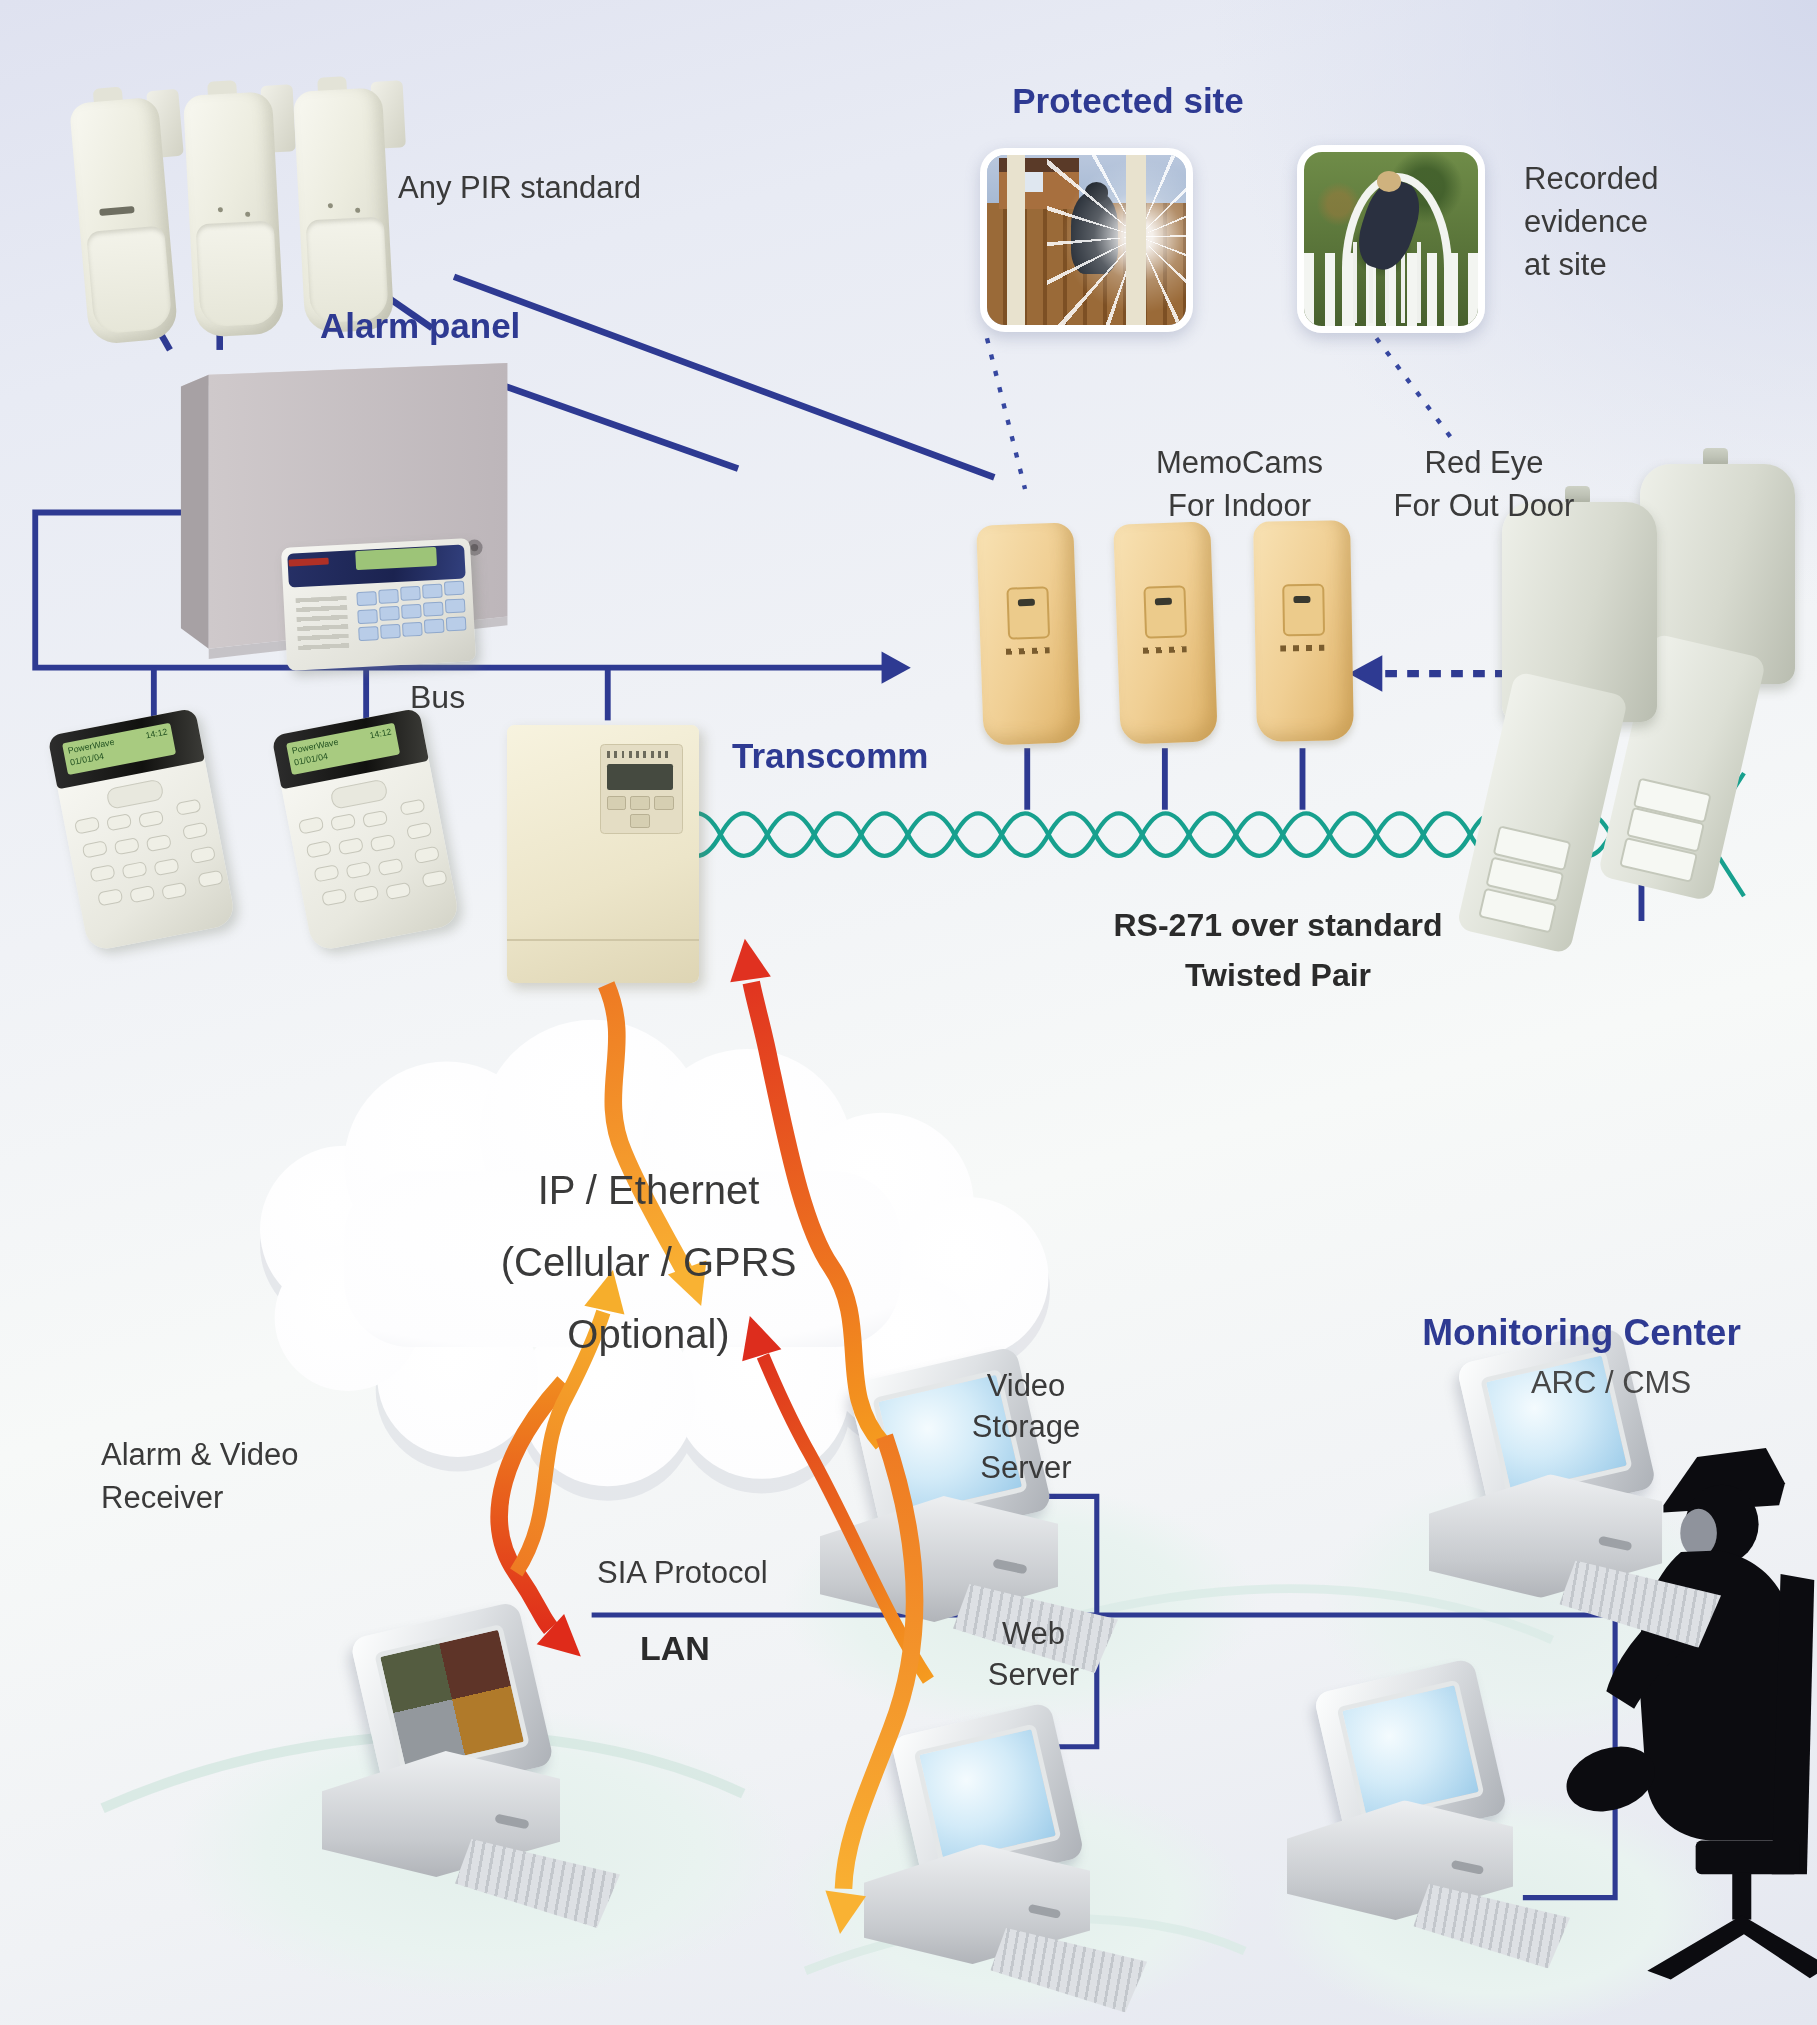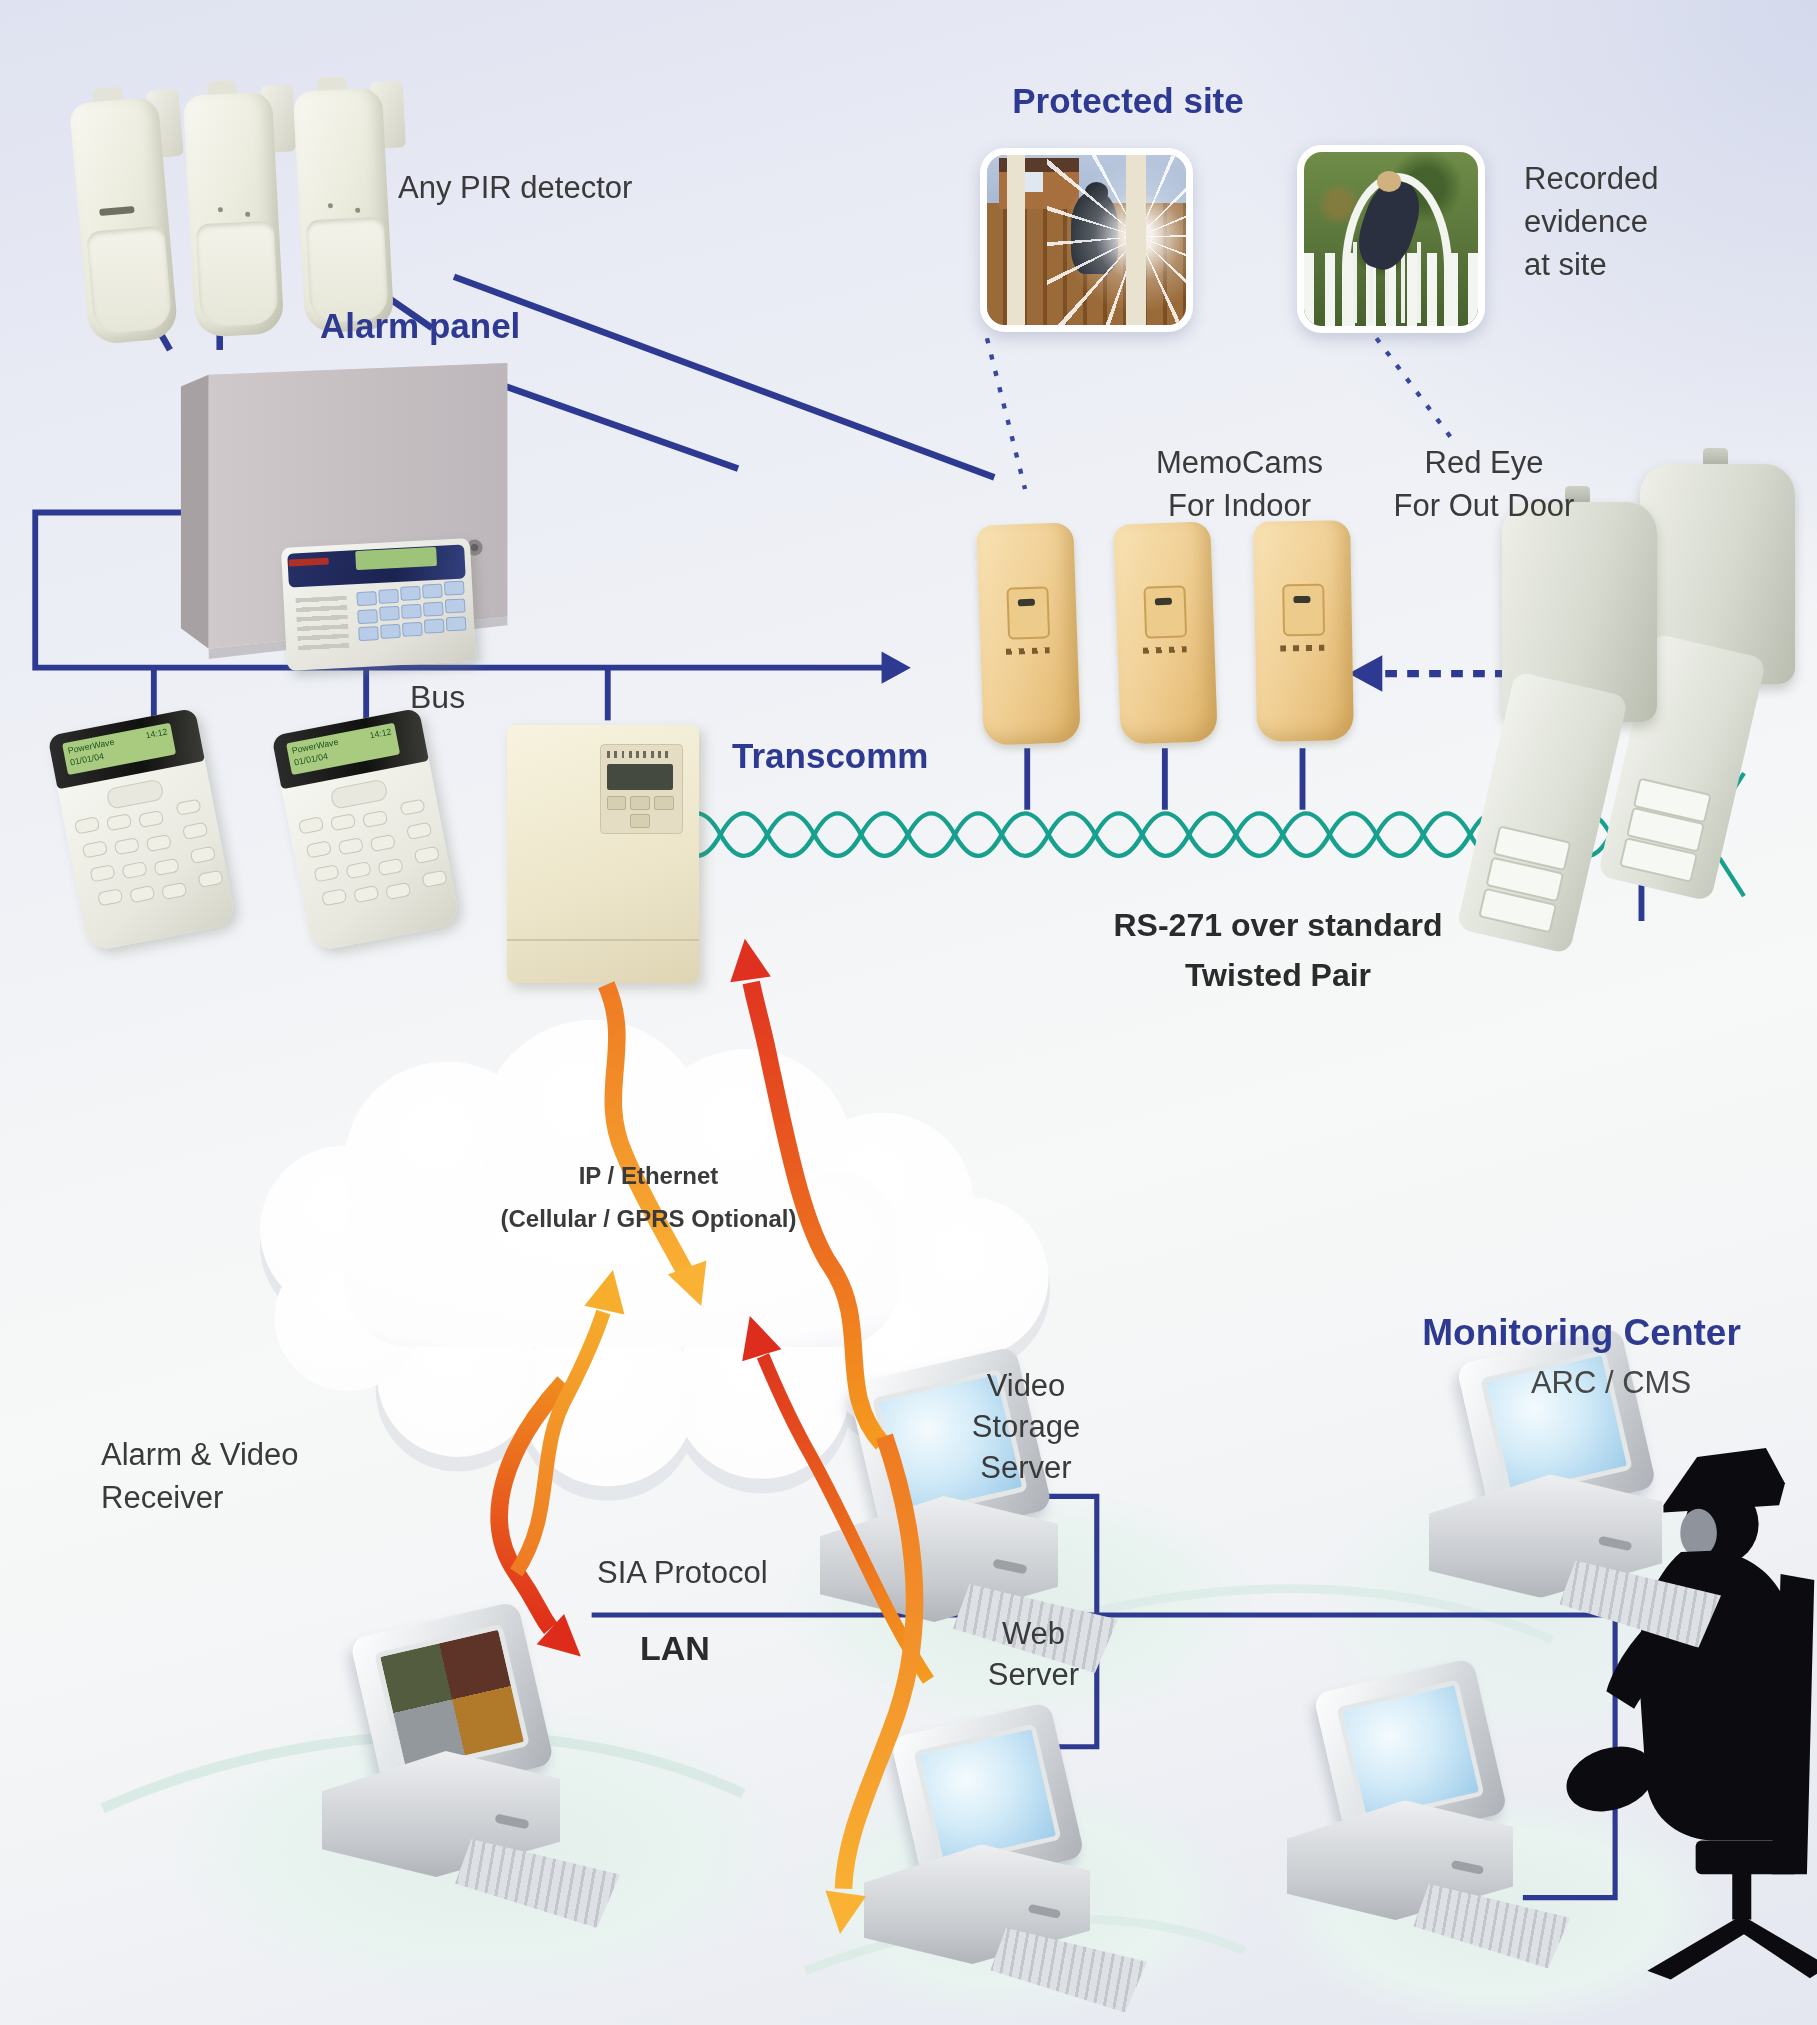--- a/index.html
+++ b/index.html
@@ -488,21 +488,21 @@
     </g>
 
     <polygon fill="#f9b233" points="0,34 -28,-22 28,-22" transform="translate(946,1752) rotate(-20)"></polygon>
     <polygon fill="#e03120" points="0,-34 -28,22 28,22" transform="translate(1022,1316) rotate(-8)"></polygon>
     <polygon fill="#df2b1a" points="34,0 -22,-28 -22,28" transform="translate(768,2240) rotate(42)"></polygon>
     <polygon fill="#f6ae2c" points="0,-34 -28,22 28,22" transform="translate(830,1768) rotate(12)"></polygon>
     <polygon fill="#dd2d1d" points="0,-34 -28,22 28,22" transform="translate(1034,1830) rotate(-17)"></polygon>
     <polygon fill="#f9b233" points="0,34 -28,-22 28,-22" transform="translate(1152,2608) rotate(8)"></polygon>
   </svg>
 
-  <div class="lbl" style="left:398px;top:167px;">Any PIR detector</div>
+  <div class="lbl" style="left:398px;top:167px;">Any PIR standard</div>
   <div class="hdg" style="left:320px;top:306px;">Alarm panel</div>
 
   <div class="hdg ctr" style="left:974px;top:81px;width:308px;">Protected site</div>
   <div class="lbl" style="left:1524px;top:158px;">
     <span class="ln">Recorded</span>
     <span class="ln">evidence</span>
     <span class="ln">at site</span>
   </div>
 
   <div class="lbl ctr" style="left:1126px;top:442px;width:227px;">
@@ -515,21 +515,21 @@
   </div>
 
   <div class="lbl" style="left:410px;top:675px;font-size:32px;">Bus</div>
   <div class="hdg" style="left:732px;top:688px;margin-top:48px;">Transcomm</div>
 
   <div class="lbl ctr" style="left:1084px;top:901px;width:388px;line-height:1.55;">
     <span class="ln bold-dark" style="font-size:32px;">RS-271 over standard</span>
     <span class="ln bold-dark" style="font-size:32px;">Twisted Pair</span>
   </div>
 
-  <div class="lbl ctr" style="left:425px;top:1154px;width:447px;font-size:24px;line-height:1.8;font-weight:bold;">
+  <div class="lbl ctr" style="left:425px;top:1154px;width:447px;font-size:40px;line-height:1.8;">
     <span class="ln">IP / Ethernet</span>
     <span class="ln">(Cellular / GPRS Optional)</span>
   </div>
 
   <div class="hdg rgt" style="left:1391px;top:1312px;width:381px;font-size:37px;">Monitoring Center</div>
   <div class="lbl rgt" style="left:1494px;top:1362px;width:234px;color:#474747;">ARC / CMS</div>
 
   <div class="lbl" style="left:101px;top:1434px;">
     <span class="ln">Alarm &amp; Video</span>
     <span class="ln">Receiver</span>

